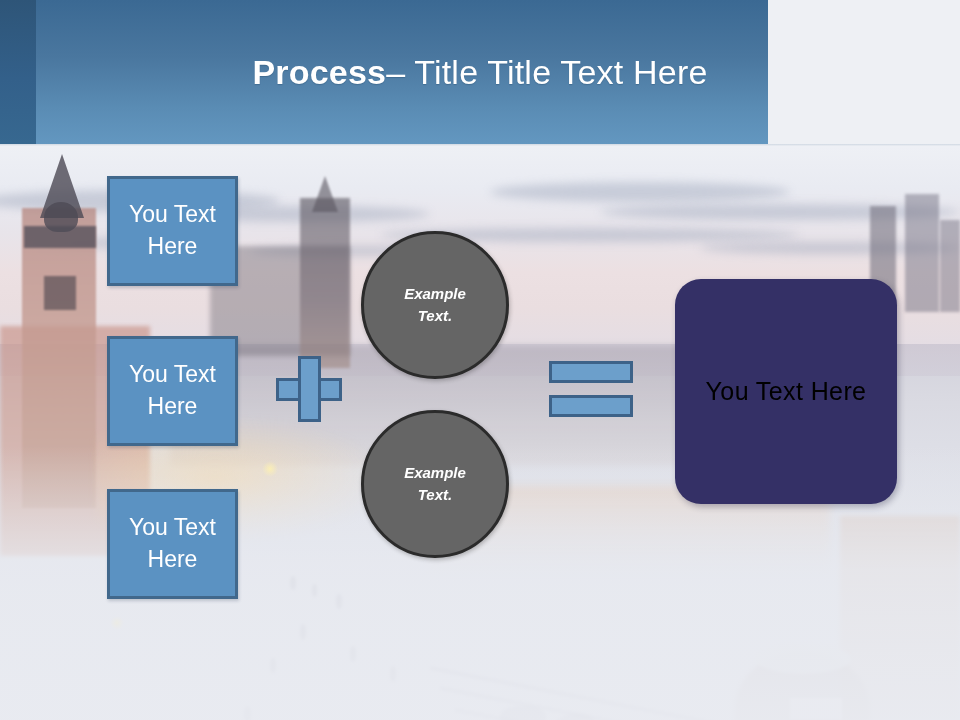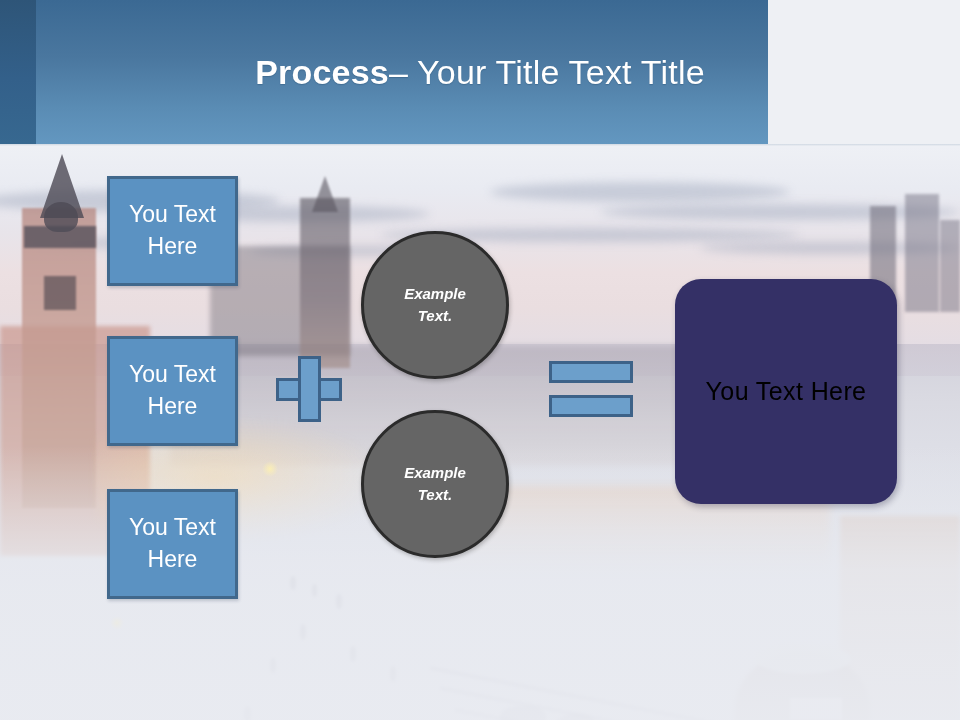--- a/index.html
+++ b/index.html
@@ -322,21 +322,21 @@
 </head>
 <body>
 
 <div id="slide">
 
   <div id="header">
     <div class="hdr-band" id="hdr-band-1"></div>
     <div class="hdr-band" id="hdr-band-2"></div>
     <div id="header-title">
       <span class="strong">Process</span>
-        <span class="light"> – Your Title Text Title</span>
+        <span class="light"> – Title Title Text Here</span>
     </div>
   </div>
   <div id="hdr-rule"></div>
 
   <div id="photo">
     <div class="ph" id="sky"></div>
 
     <div class="ph cloud" style="left:-20px;  top:44px;  width:300px; height:22px;"></div>
     <div class="ph cloud" style="left:170px;  top:60px;  width:260px; height:16px;"></div>
     <div class="ph cloud" style="left:490px;  top:36px;  width:300px; height:20px;"></div>

